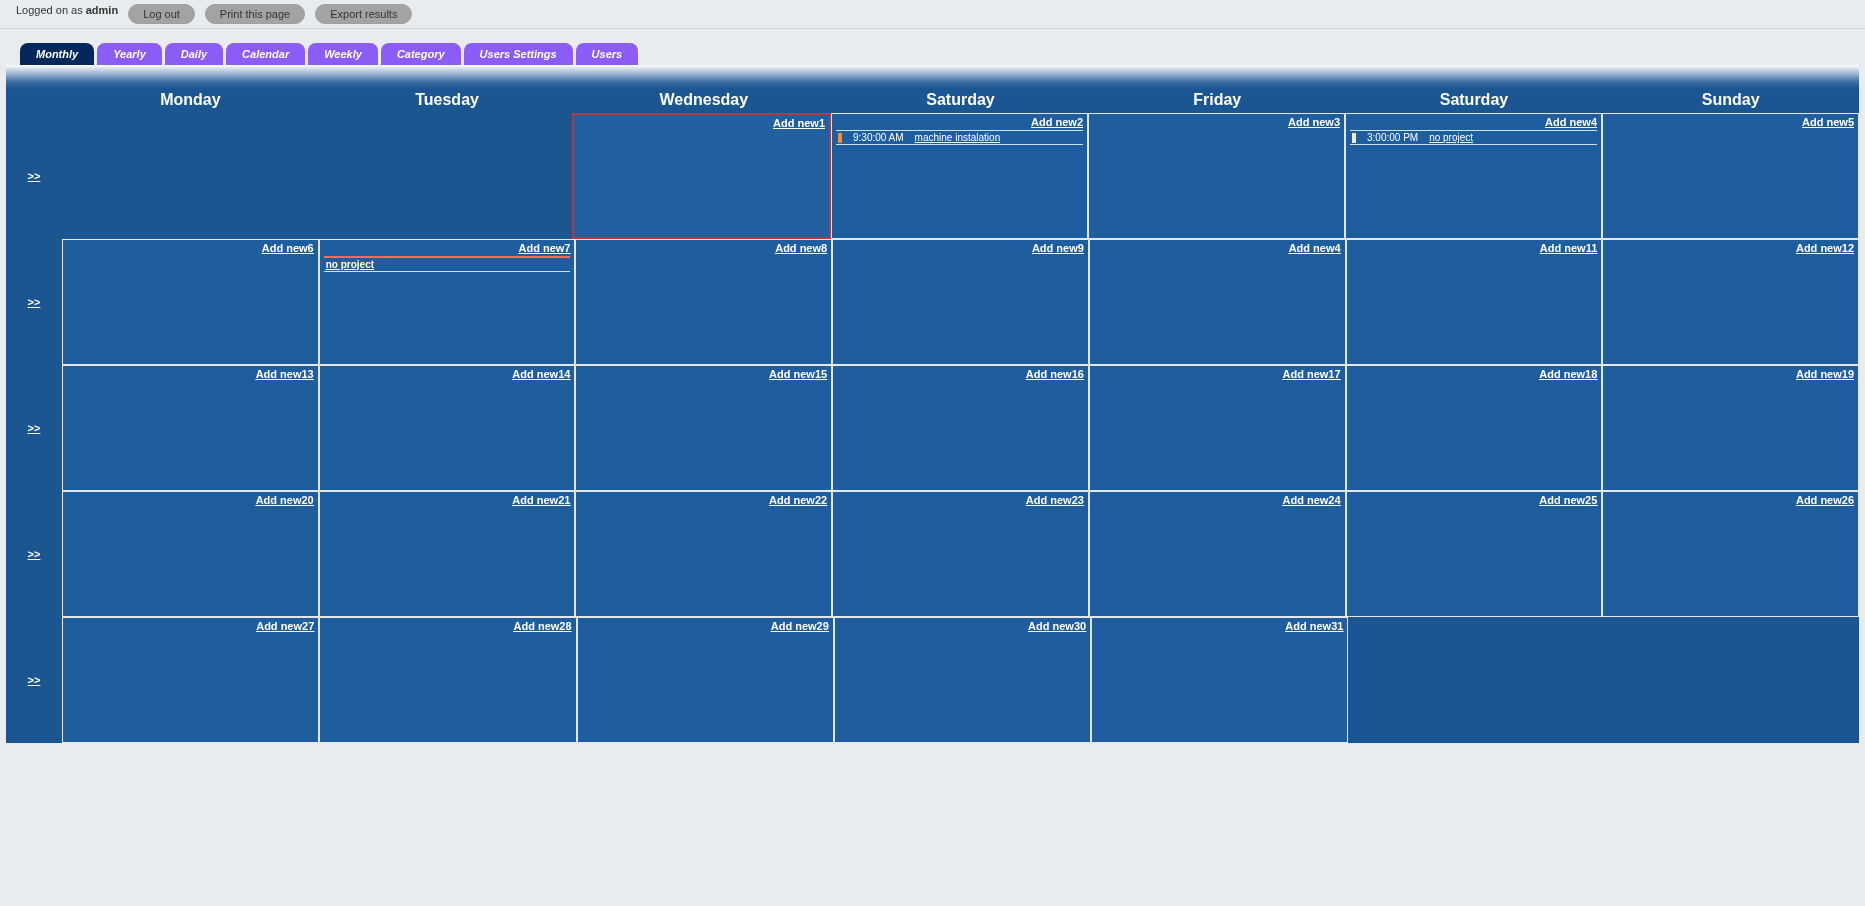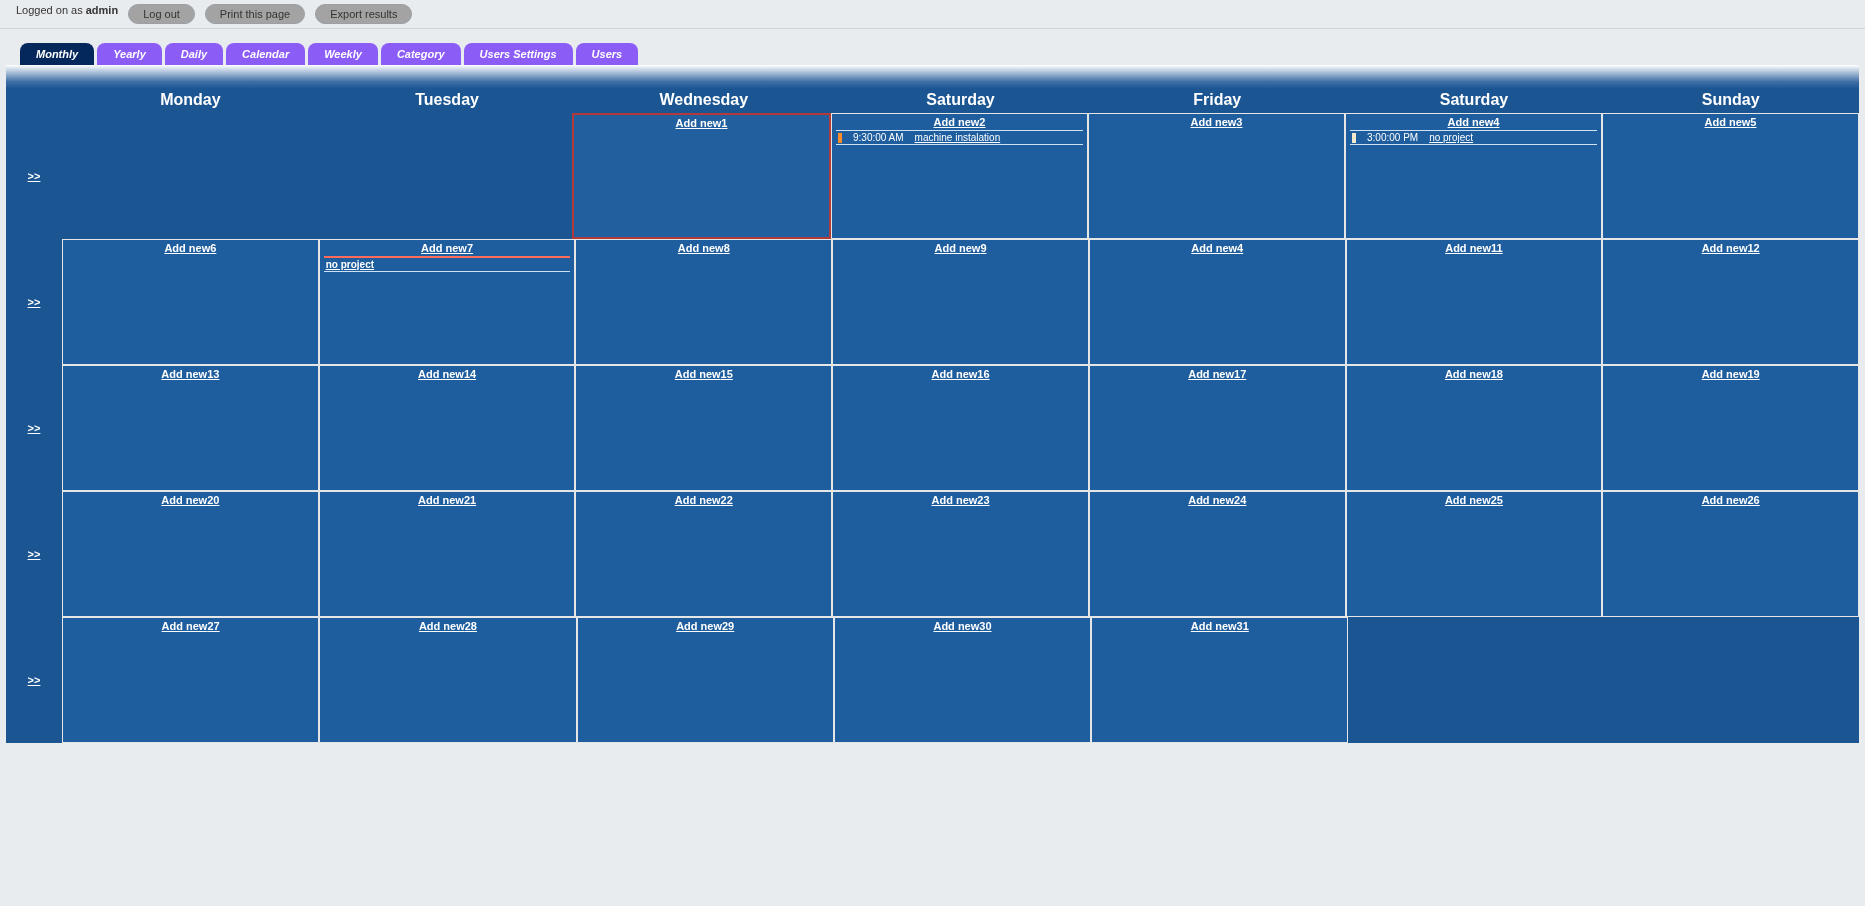--- a/index.html
+++ b/index.html
@@ -111,23 +111,24 @@
   .day-cell.today {
     border: 2px solid #b23a3a;
     background: #215f9e;
   }
   .day-cell.empty {
     border: none;
     background: transparent;
   }
   .cell-top {
     display: flex;
-    justify-content: center;
+    justify-content: flex-end;
     align-items: flex-start;
     padding-bottom: 2px;
+    text-decoration: underline;
   }
   .add-link {
     color: #fff;
     text-decoration: underline;
     font-weight: bold;
     font-size: 11px;
     cursor: pointer;
   }
   .day-num {
     color: #fff;

